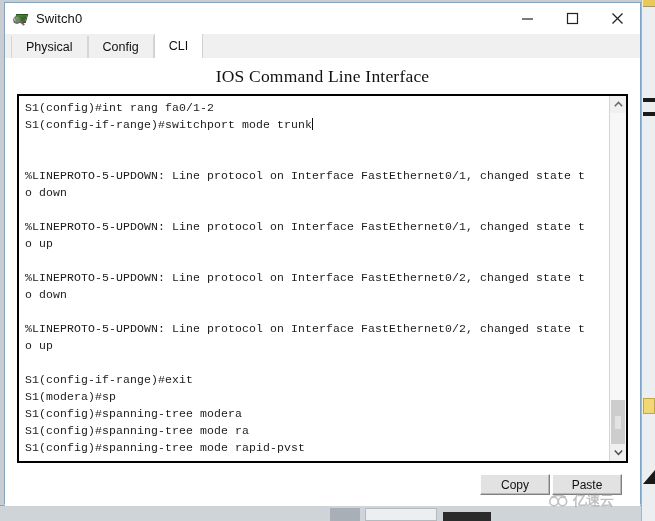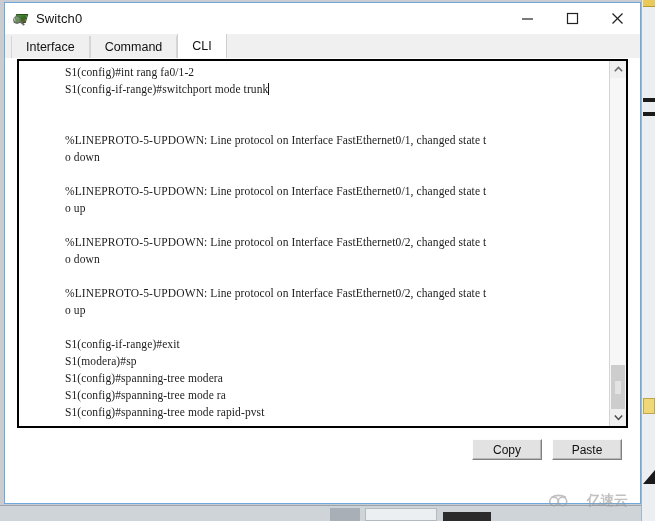--- a/index.html
+++ b/index.html
@@ -203,28 +203,27 @@
     display: flex;
     overflow: hidden;
   }
   #terminal {
     flex: 1 1 auto;
     padding: 3px 0 0 6px;
     overflow: hidden;
     background: #ffffff;
   }
   .term-line {
-    font-family: Liberation Serif, serif;
+    font-family: Liberation Mono, monospace;
     font-size: 11.5px;
     line-height: 17px;
     color: #1b1b1b;
     white-space: pre;
     letter-spacing: 0.1px;
     height: 17px;
-    margin-left: 40px;
   }
   .term-line.blank { height: 17px; }
   .cursor {
     display: inline-block;
     width: 1px;
     height: 12px;
     background: #111;
     vertical-align: -2px;
     margin-left: 0px;
   }
@@ -268,21 +267,21 @@
   }
 
   
   #btnrow {
     flex: 0 0 auto;
     height: 43px;
     display: flex;
     align-items: center;
     justify-content: flex-end;
     padding-right: 6px;
-    gap: 10px;
+    gap: 2px;
   }
   .dlgbtn {
     width: 70px;
     height: 21px;
     background: #e2e2e2;
     border-top: 1px solid #fdfdfd;
     border-left: 1px solid #fdfdfd;
     border-right: 1px solid #808080;
     border-bottom: 1px solid #808080;
     box-shadow: inset -1px -1px 0 #b8b8b8;
@@ -293,21 +292,21 @@
     justify-content: center;
     font-family: "Liberation Sans", sans-serif;
   }
 
   
   #watermark {
     position: absolute;
     left: 548px; top: 492px;
     display: flex;
     align-items: center;
-    gap: 17px;
+    gap: 3px;
     opacity: 0.62;
     pointer-events: none;
   }
   #watermark .wm-text {
     font-size: 14px;
     color: #9a9a9a;
     font-family: "DejaVu Sans", sans-serif;
     font-weight: bold;
     letter-spacing: -0.5px;
   }
@@ -351,27 +350,28 @@
       <div class="winbtn">
         <svg width="13" height="13" viewBox="0 0 13 13" aria-hidden="true">
           <line x1="1.5" y1="1.5" x2="11.5" y2="11.5" stroke="#222" stroke-width="1.2"></line>
           <line x1="11.5" y1="1.5" x2="1.5" y2="11.5" stroke="#222" stroke-width="1.2"></line>
         </svg>
       </div>
     </div>
   </div>
 
   <div id="tabbar">
-    <div class="tab">Interface</div>
-    <div class="tab">Command</div>
+    <div class="tab">Physical</div>
+    <div class="tab">Config</div>
     <div class="tab active">CLI</div>
   </div>
 
   <div id="content">
 
+    <div id="cli-heading">IOS Command Line Interface</div>
 
     <div id="terminal-wrap">
       <div id="terminal">
           <div class="term-line">S1(config)#int rang fa0/1-2</div>
           <div class="term-line">S1(config-if-range)#switchport mode trunk<span class="cursor"></span></div>
           <div class="term-line blank"></div>
           <div class="term-line blank"></div>
           <div class="term-line">%LINEPROTO-5-UPDOWN: Line protocol on Interface FastEthernet0/1, changed state t</div>
           <div class="term-line">o down</div>
           <div class="term-line blank"></div>

